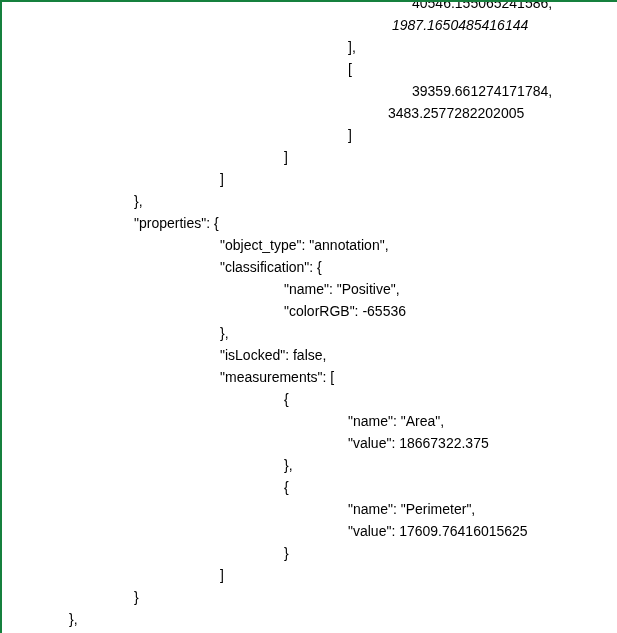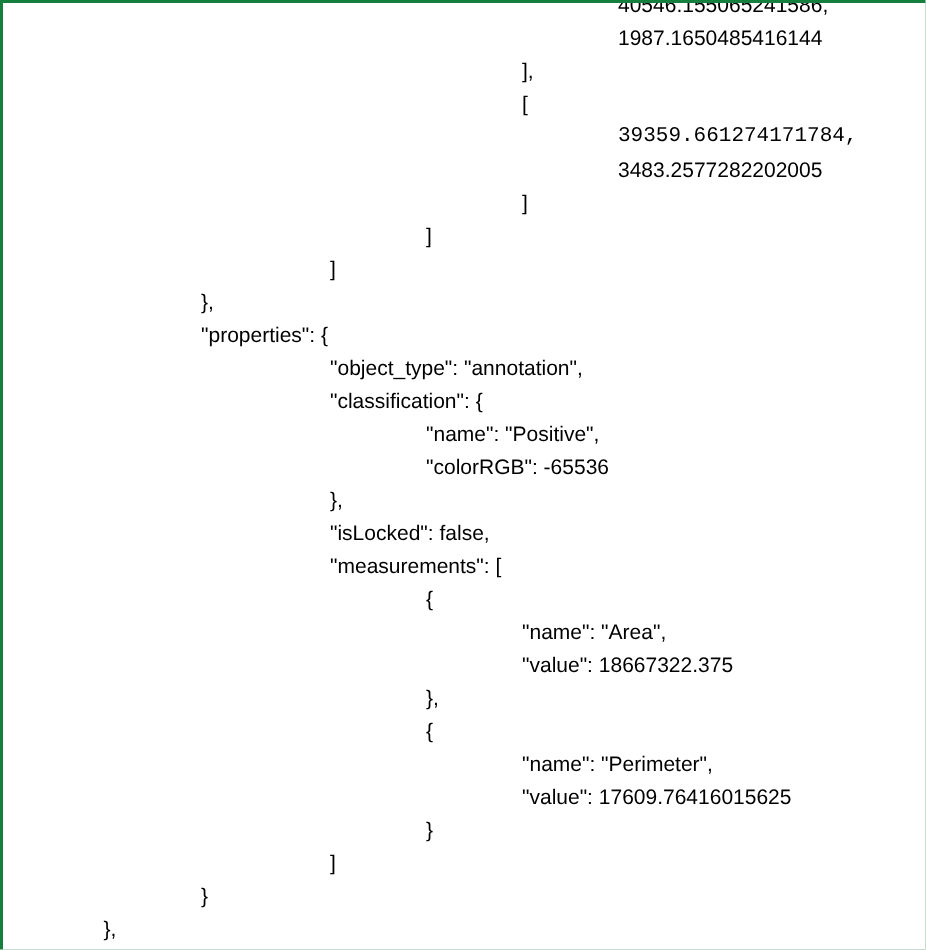--- a/index.html
+++ b/index.html
@@ -23,25 +23,25 @@
     .line {
       position: absolute;
       white-space: nowrap;
     }
   </style>
 </head>
 <body>
 
 <div class="frame" id="codeview">
     <span class="line" style="left: 410px; top: -7px;">40546.155065241586,</span>
-    <span class="line" style="left: 410px; top: 15px;">1987.1650485416144</span>
+    <span class="line" style="left: 390px; top: 15px; font-style: italic;">1987.1650485416144</span>
     <span class="line" style="left: 346px; top: 37px;">],</span>
     <span class="line" style="left: 346px; top: 59px;">[</span>
-    <span class="line" style="left: 410px; top: 81px; font-family: Liberation Mono, monospace;">39359.661274171784,</span>
-    <span class="line" style="left: 410px; top: 103px;">3483.2577282202005</span>
+    <span class="line" style="left: 410px; top: 81px;">39359.661274171784,</span>
+    <span class="line" style="left: 386px; top: 103px;">3483.2577282202005</span>
     <span class="line" style="left: 346px; top: 125px;">]</span>
     <span class="line" style="left: 282px; top: 147px;">]</span>
     <span class="line" style="left: 218px; top: 169px;">]</span>
     <span class="line" style="left: 132px; top: 191px;">},</span>
     <span class="line" style="left: 132px; top: 213px;">"properties": {</span>
     <span class="line" style="left: 218px; top: 235px;">"object_type": "annotation",</span>
     <span class="line" style="left: 218px; top: 257px;">"classification": {</span>
     <span class="line" style="left: 282px; top: 279px;">"name": "Positive",</span>
     <span class="line" style="left: 282px; top: 301px;">"colorRGB": -65536</span>
     <span class="line" style="left: 218px; top: 323px;">},</span>

